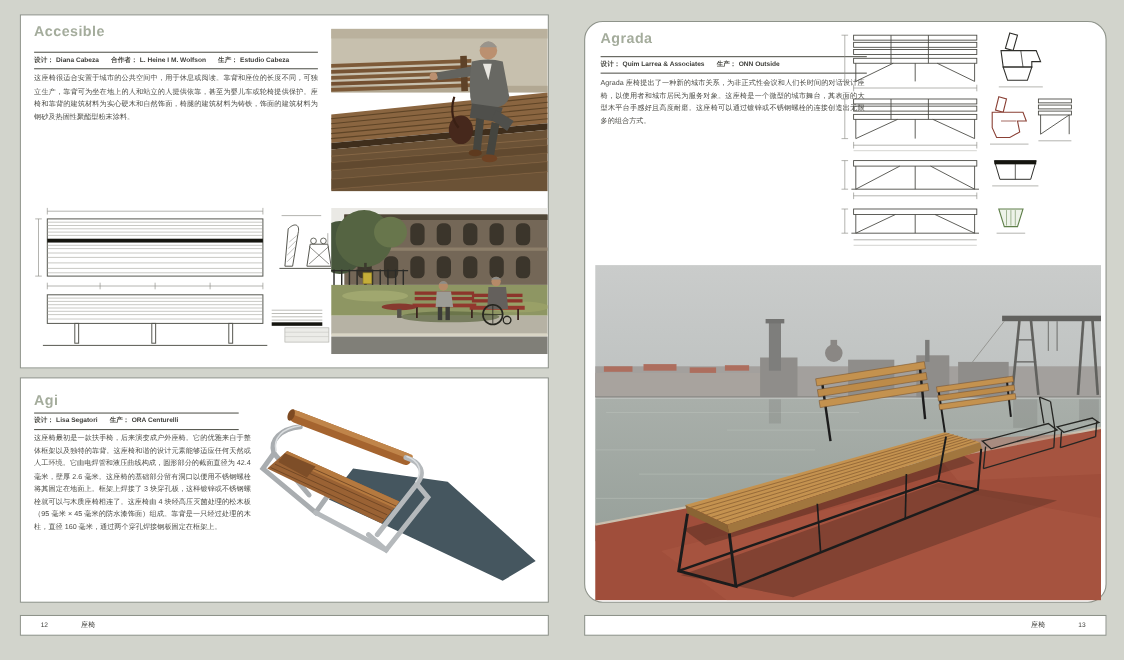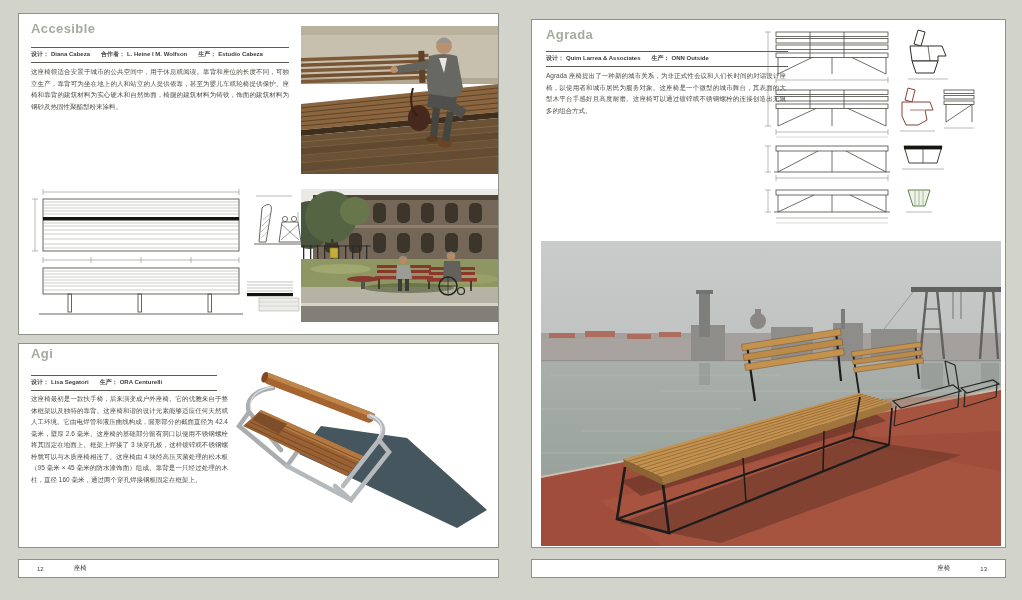--- a/index.html
+++ b/index.html
@@ -259,21 +259,21 @@
           <circle cx="147" cy="97" r="9" fill="none" stroke="#26261f" stroke-width="1.5"></circle>
           <line x1="147" y1="88" x2="147" y2="106" stroke="#26261f" stroke-width="0.7"></line>
           <line x1="138" y1="97" x2="156" y2="97" stroke="#26261f" stroke-width="0.7"></line>
           <circle cx="160" cy="102" r="3.5" fill="none" stroke="#26261f" stroke-width="1.2"></circle>
         </g>
       </svg>
     </div>
   </section>
 
   <section class="panel" style="left:18px;top:343px;width:481px;height:205px;">
-    <h2 class="section-title" style="left:12px;top:2px;margin:0;">Agi</h2>
+    <h2 class="section-title" style="left:12px;top:12px;margin:0;">Agi</h2>
 
     <div class="credit" style="left:12px;top:31px;width:186px;">
       <span class="lbl">设计：</span>
       <span style="margin-left:-9px;">Lisa Segatori</span>
       <span class="lbl">生产：</span>
       <span style="margin-left:-9px;">ORA Centurelli</span>
     </div>
 
     <p class="body-text" style="left:12px;top:49px;width:197px;margin:0;">这座椅最初是一款扶手椅，后来演变成户外座椅。它的优雅来自于整体框架以及独特的靠背。这座椅和谐的设计元素能够适应任何天然或人工环境。它由电焊管和液压曲线构成，圆形部分的截面直径为 42.4 毫米，壁厚 2.6 毫米。这座椅的基础部分留有洞口以便用不锈钢螺栓将其固定在地面上。框架上焊接了 3 块穿孔板，这样镀锌或不锈钢螺栓就可以与木质座椅相连了。这座椅由 4 块经高压灭菌处理的松木板（95 毫米 × 45 毫米的防水漆饰面）组成。靠背是一只经过处理的木柱，直径 160 毫米，通过两个穿孔焊接钢板固定在框架上。</p>
 
@@ -313,21 +313,21 @@
         </g>
       </svg>
     </div>
   </section>
 
   <div class="panel footer left" style="left:18px;top:559px;width:481px;height:19px;">
     <span class="num">12</span>
     <span>座椅</span>
   </div>
 
-  <section class="panel" style="left:531px;top:19px;width:475px;height:529px;">
+  <section class="panel" style="left:531px;top:19px;width:475px;height:529px;border-radius:17px;">
     <h2 class="section-title" style="left:14px;top:7px;margin:0;">Agrada</h2>
 
     <div class="credit" style="left:14px;top:31px;width:242px;">
       <span class="lbl">设计：</span>
       <span style="margin-left:-9px;">Quim Larrea &amp; Associates</span>
       <span class="lbl">生产：</span>
       <span style="margin-left:-9px;">ONN Outside</span>
     </div>
 
     <p class="body-text" style="left:14px;top:50px;width:240px;margin:0;">Agrada 座椅提出了一种新的城市关系，为非正式性会议和人们长时间的对话设计座椅，以使用者和城市居民为服务对象。这座椅是一个微型的城市舞台，其表面的大型木平台手感好且高度耐磨。这座椅可以通过镀锌或不锈钢螺栓的连接创造出无限多的组合方式。</p>

